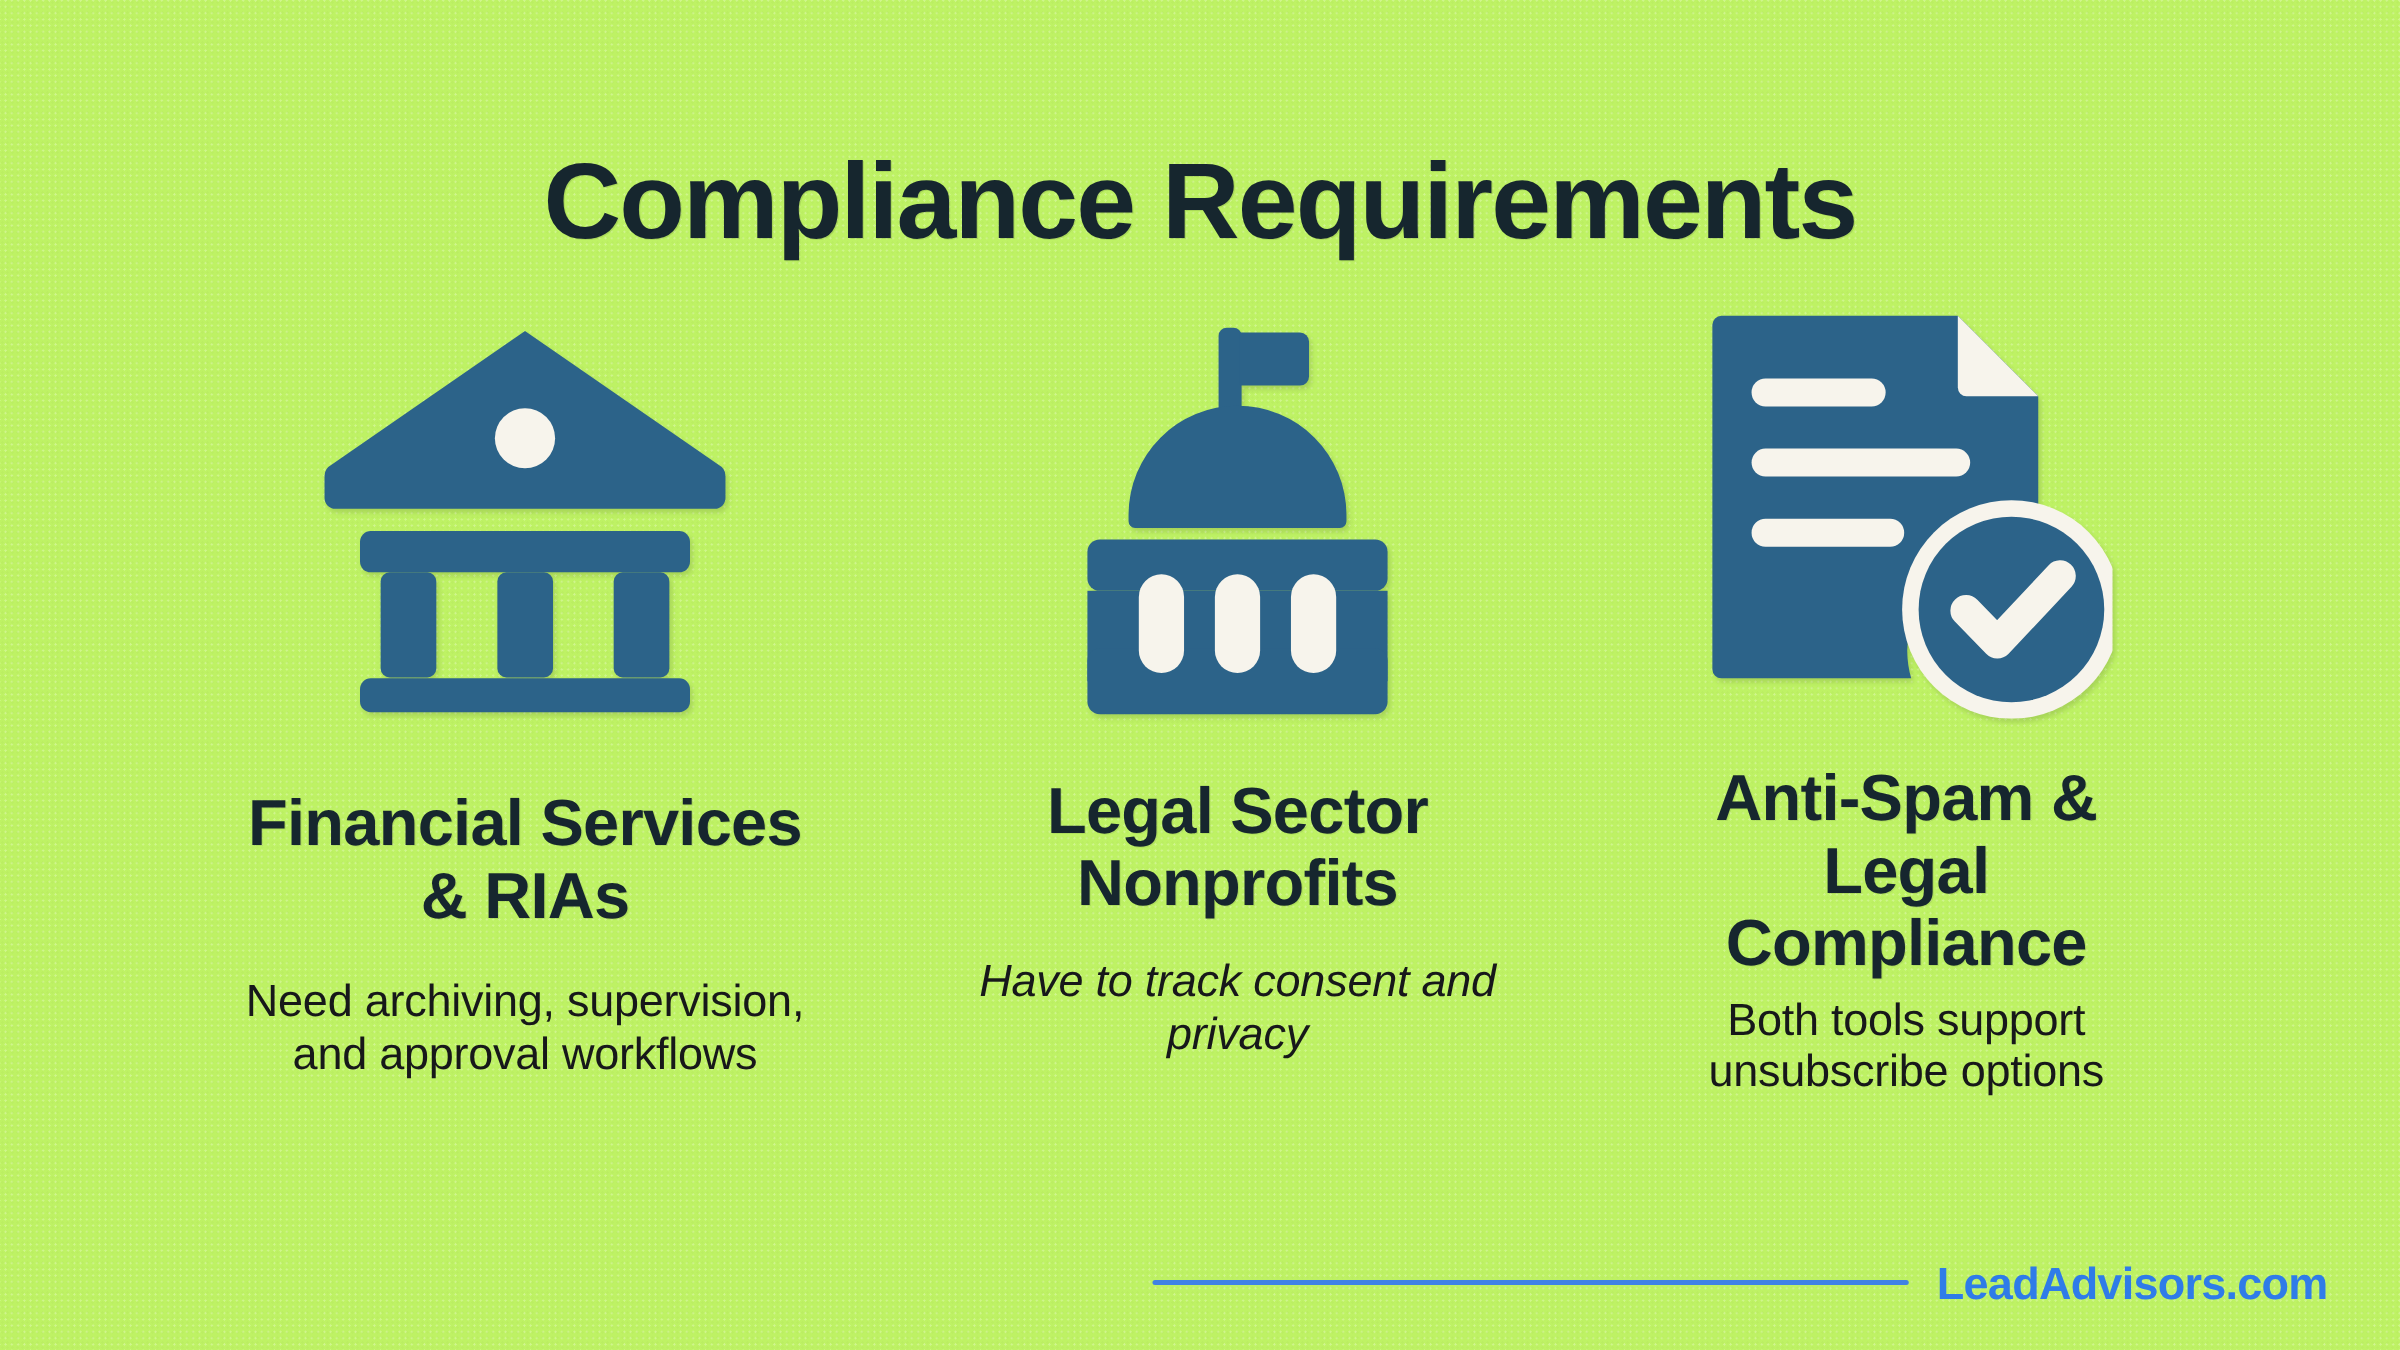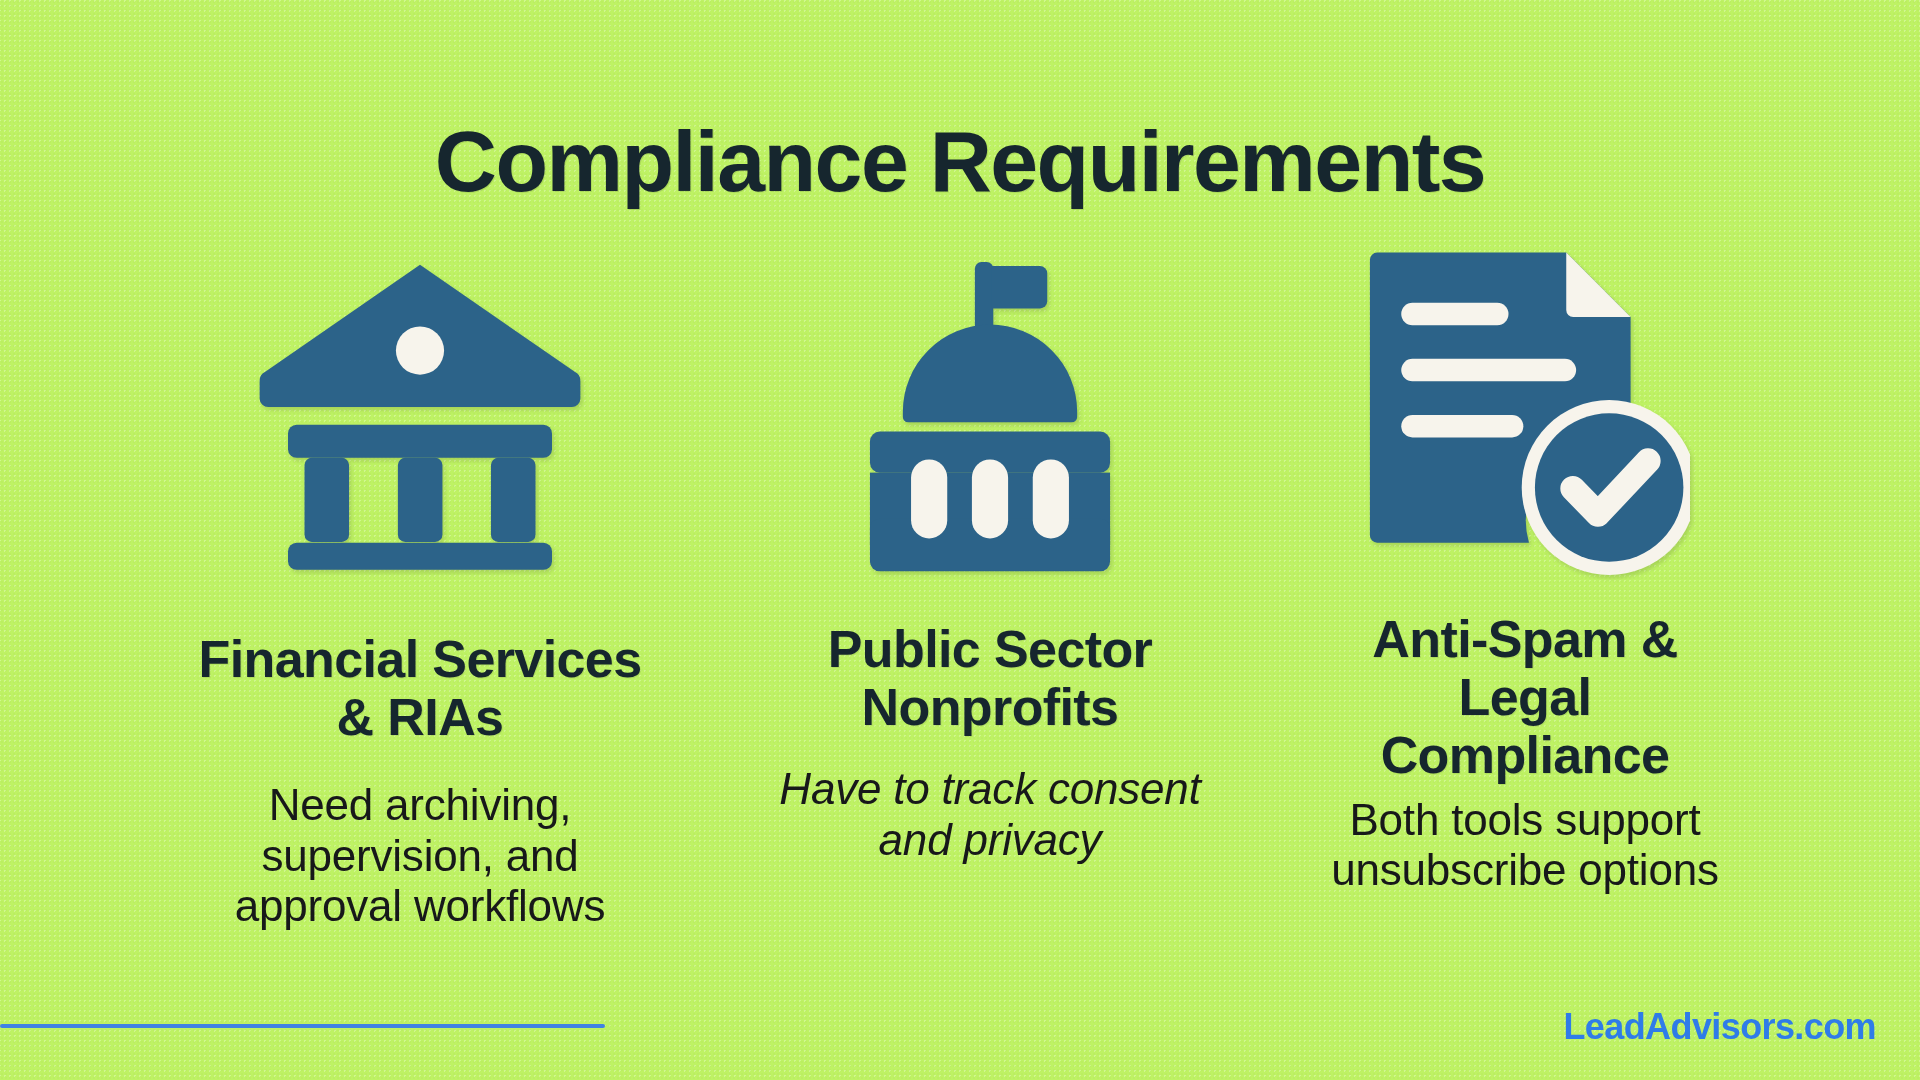--- a/index.html
+++ b/index.html
@@ -94,43 +94,43 @@
     font-size: 52px;
     font-weight: 700;
     color: #16262e;
     line-height: 1.12;
     text-align: center;
     letter-spacing: -0.6px;
     text-shadow: 1px 1px 0 rgba(0,0,0,.08);
     margin: 0;
   }
   .card-body {
-    font-size: 44px;
+    font-size: 36px;
     font-weight: 400;
     color: #17181a;
     line-height: 1.14;
     text-align: center;
     margin-top: 14px;
     letter-spacing: -0.2px;
   }
   .col-1 .card-body { margin-top: 14px; }
   .col-2 .card-body { margin-top: 28px; font-style: italic; }
   .col-3 .card-body { margin-top: 10px; }
 
   
   .footer {
     position: absolute;
     left: 0;
     bottom: 18px;
     width: 1920px;
     height: 70px;
     display: flex;
     align-items: center;
-    justify-content: space-between;
-    padding-right: 44px;
+    justify-content: flex-end;
+    padding-right: 58px;
     box-sizing: border-box;
     z-index: 3;
   }
   .footer-rule {
     width: 605px;
     height: 4px;
     border-radius: 2px;
     background: #3f82e4;
     margin-right: 22px;
     margin-bottom: 2px;
@@ -193,21 +193,21 @@
             <rect x="1.5" y="80" width="73" height="16" rx="3"></rect>
 
             <g fill="#f7f4ec">
               <rect x="14" y="62" width="11" height="24" rx="5.5"></rect>
               <rect x="32.5" y="62" width="11" height="24" rx="5.5"></rect>
               <rect x="51" y="62" width="11" height="24" rx="5.5"></rect>
             </g>
           </g>
         </svg>
       </div>
-      <div class="card-heading">Public Sector Nonprofits</div>
+      <div class="card-heading">Legal Sector Nonprofits</div>
       <div class="card-body">Have to track consent and privacy</div>
     </div>
 
     <div class="column col-3">
       <div class="icon-wrap">
         <svg width="330" height="330" viewBox="0 0 100 100" aria-hidden="true">
           <g fill="#2c6389">
 
             <path d="M3 4.5 A2.2 2.2 0 0 1 5.2 2.3 H62.5 L82 21.8 V60 a24.5 24.5 0 0 0 -30.8 30.2 H5.2 A2.2 2.2 0 0 1 3 88 Z"></path>
 

